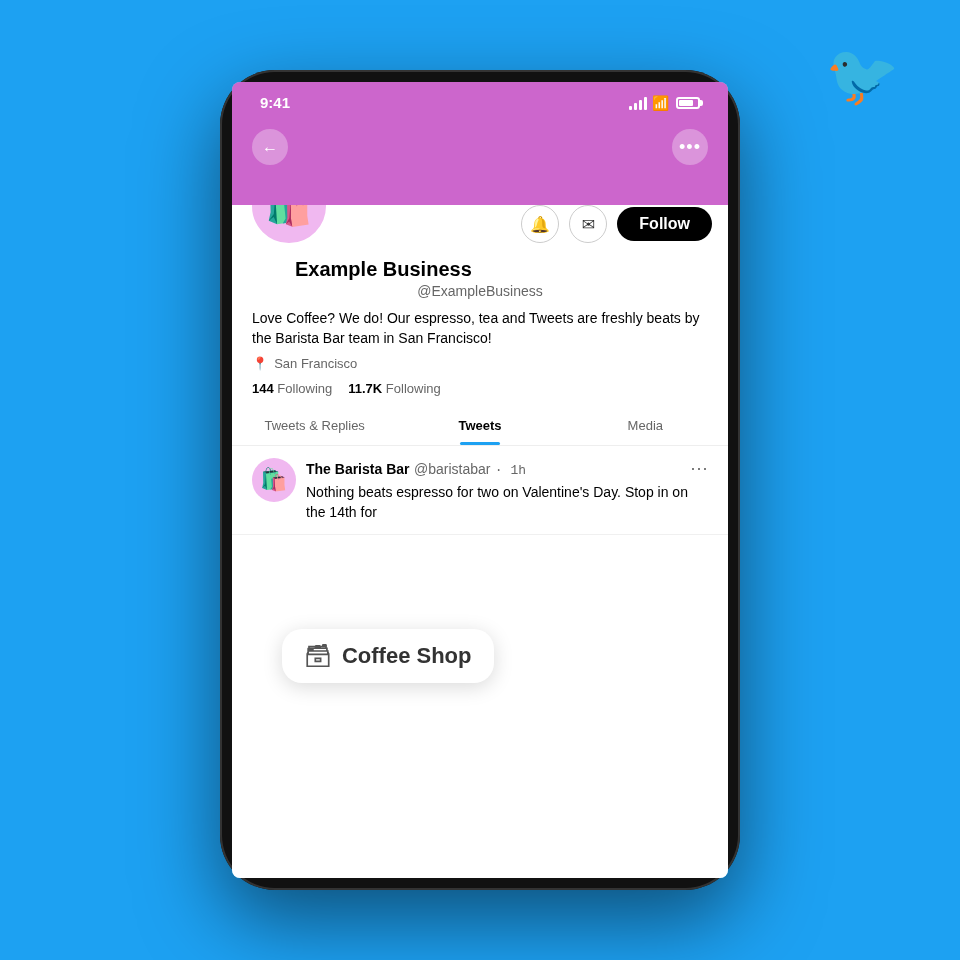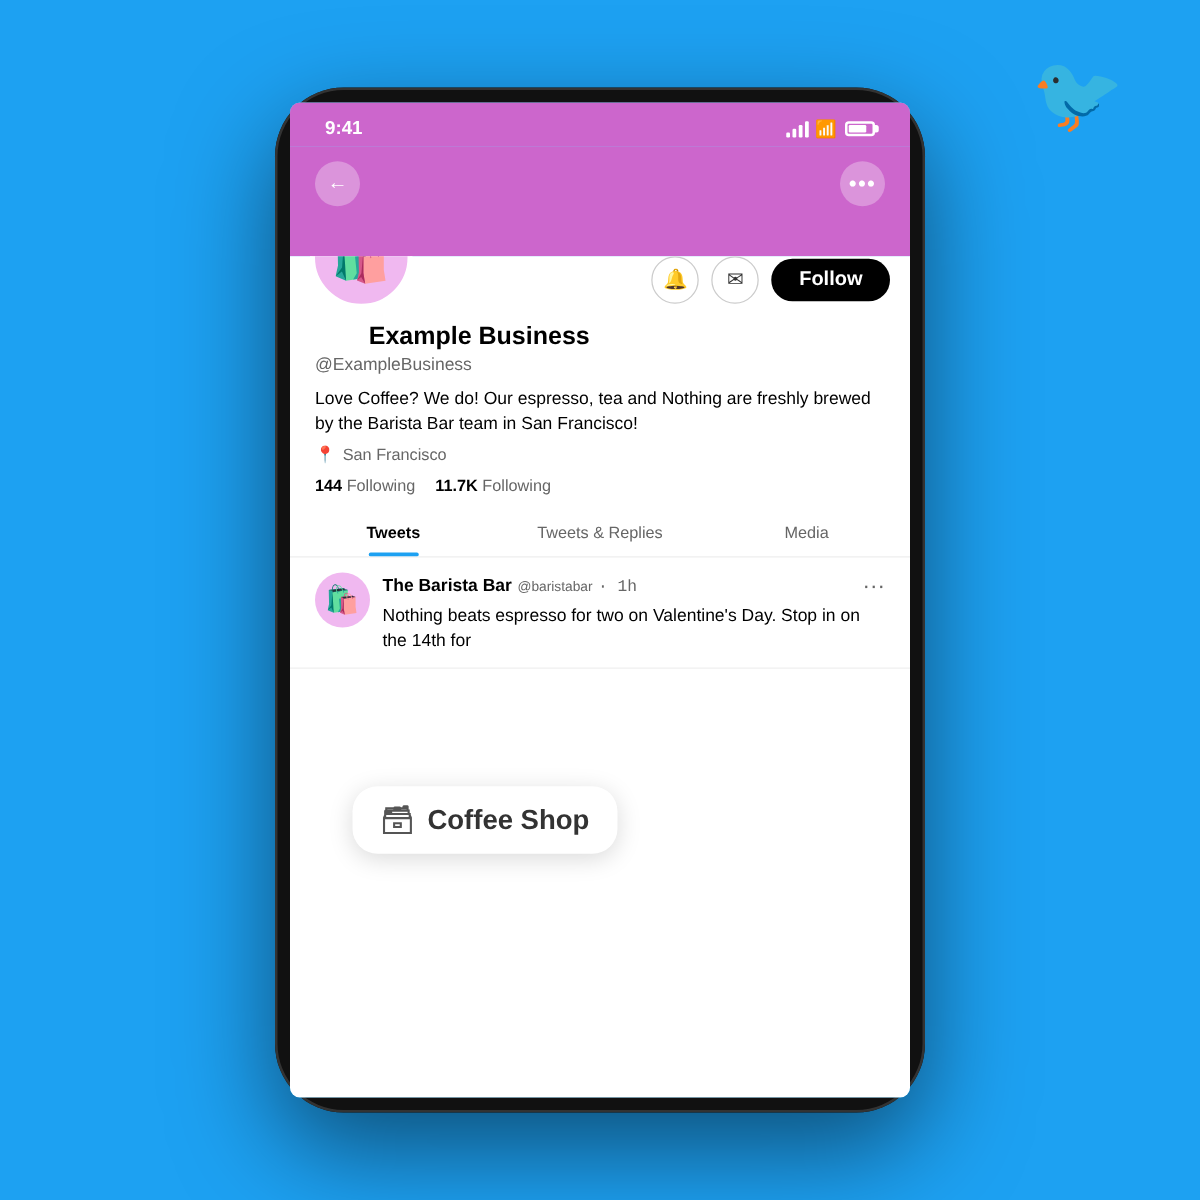--- a/index.html
+++ b/index.html
@@ -214,20 +214,21 @@
       font-weight: 800;
       color: #000;
       line-height: 1.2;
       margin-left: 43px;
     }
 
     .username {
       font-size: 14px;
       color: #666;
       margin-top: 2px;
+      text-align: center;
     }
 
     .bio {
       font-size: 14px;
       color: #000;
       line-height: 1.4;
       margin-top: 10px;
     }
 
     .location-row {
@@ -322,21 +323,21 @@
     }
 
     .tweet-name {
       font-weight: 700;
       font-size: 14px;
       color: #000;
     }
 
     .tweet-handle {
       color: #666;
-      font-size: 11px;
+      font-size: 14px;
     }
 
     .tweet-time {
       color: #666;
       font-size: 13px;
       font-family: Liberation Mono, monospace;
     }
 
     .tweet-more {
       color: #666;
@@ -429,44 +430,44 @@
             <div class="action-btn">
               <span>✉</span>
             </div>
             <button class="follow-btn">Follow</button>
           </div>
         </div>
 
         <div class="profile-info">
           <div class="display-name">Example Business</div>
           <div class="username">@ExampleBusiness</div>
-          <div class="bio">Love Coffee? We do! Our espresso, tea and Nothing are freshly brewed by the Barista Bar team in San Francisco!</div>
+          <div class="bio">Love Coffee? We do! Our espresso, tea and Tweets are freshly beats by the Barista Bar team in San Francisco!</div>
           <div class="location-row">
             <span>📍</span>
             <span>San Francisco</span>
           </div>
         </div>
 
         <div class="stats-row">
           <span>
             <span class="stat-count">144</span>
             <span class="stat-label">Following</span>
           </span>
           <span>
             <span class="stat-count">11.7K</span>
             <span class="stat-label">Following</span>
           </span>
         </div>
 
         <div class="tabs-row">
+          <div class="tab">
+            <span>Tweets &amp; Replies</span>
+          </div>
           <div class="tab active">
             <span>Tweets</span>
-          </div>
-          <div class="tab">
-            <span>Tweets &amp; Replies</span>
           </div>
           <div class="tab">
             <span>Media</span>
           </div>
         </div>
 
         <div class="tweet-item">
           <div class="tweet-avatar">🛍️</div>
           <div class="tweet-content">
             <div class="tweet-header">

